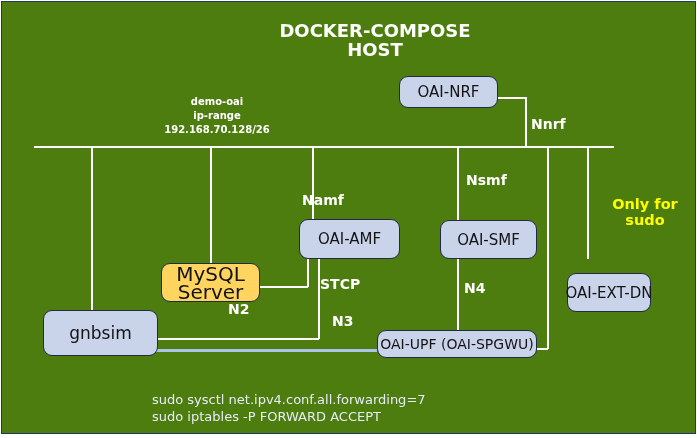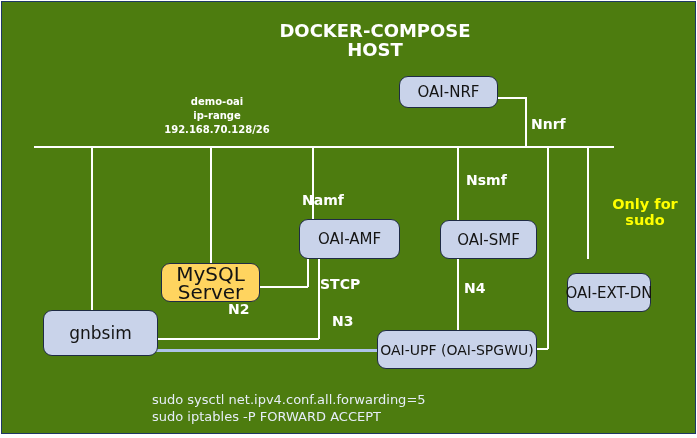--- a/index.html
+++ b/index.html
@@ -96,38 +96,38 @@
   </div>
 
   <div class="node" style="left:408px;top:218px;width:97px;height:39px;margin-left:30px;">
     <span>OAI-SMF</span>
   </div>
 
   <div class="node" style="left:565px;top:257px;width:84px;height:39px;margin-top:14px;">
     <span>OAI-EXT-DN</span>
   </div>
 
-  <div class="node" style="left:375px;top:328px;width:160px;height:39px;font-size:14px;">
+  <div class="node" style="left:375px;top:328px;width:160px;height:28px;font-size:14px;">
     <span>OAI-UPF (OAI-SPGWU)</span>
   </div>
 
   <div class="node" style="left:41px;top:308px;width:115px;height:46px;font-size:17px;">
     <span>gnbsim</span>
   </div>
 
   <div class="node node-mysql" style="left:159px;top:261px;width:99px;height:39px;">
     <span>
       <span style="display:block;">MySQL</span>
       <span style="display:block;">Server</span>
     </span>
   </div>
 
   <div class="note">
     <div>Only for</div>
     <div>sudo</div>
   </div>
 
   <div class="cmds">
-    <div>sudo sysctl net.ipv4.conf.all.forwarding=5</div>
+    <div>sudo sysctl net.ipv4.conf.all.forwarding=7</div>
     <div>sudo iptables -P FORWARD ACCEPT</div>
   </div>
 
 </div>
 
 </body></html>

